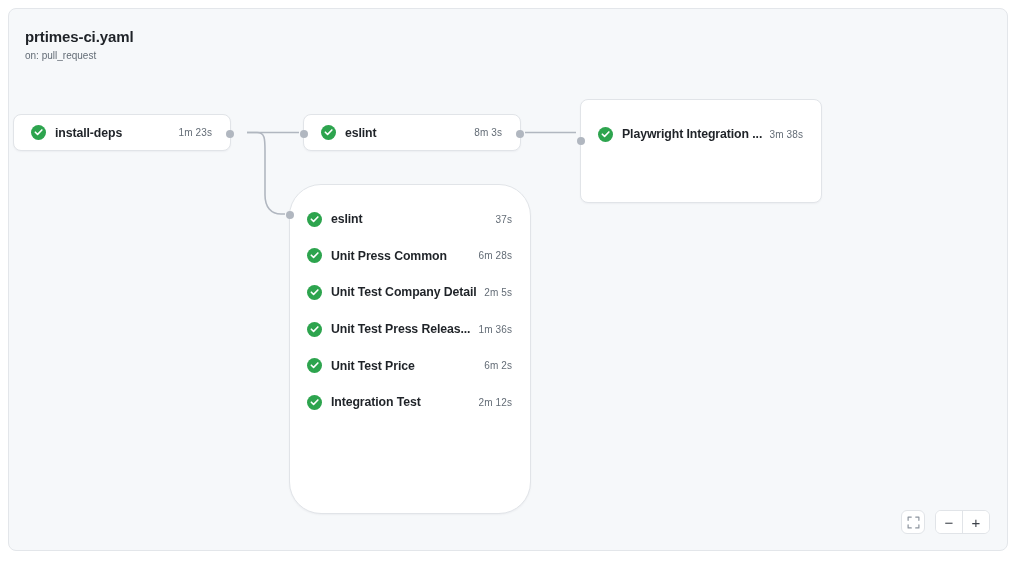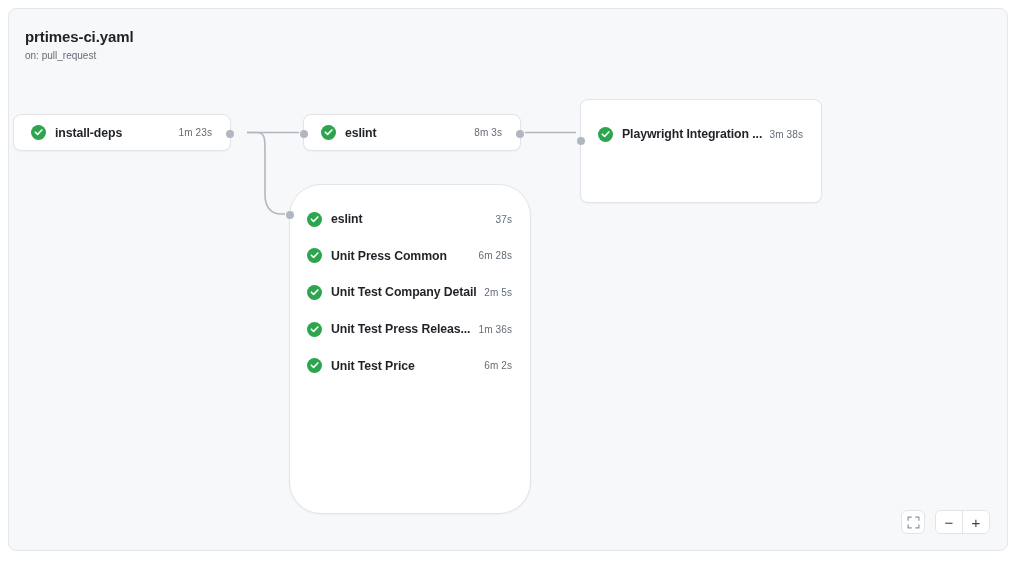--- a/index.html
+++ b/index.html
@@ -253,20 +253,28 @@
       <span class="job-duration">1m 36s</span>
     </div>
     <div class="job-row">
       <svg class="check-icon" viewBox="0 0 16 16">
         <circle cx="8" cy="8" r="8" fill="#2da44e"></circle>
         <path d="M11.6 5.3 L7 10 L4.6 7.7" fill="none" stroke="#ffffff" stroke-width="1.7" stroke-linecap="round" stroke-linejoin="round"></path>
       </svg>
       <span class="job-name">Unit Test Price</span>
       <span class="job-duration">6m 2s</span>
     </div>
+    <div class="job-row">
+      <svg class="check-icon" viewBox="0 0 16 16">
+        <circle cx="8" cy="8" r="8" fill="#2da44e"></circle>
+        <path d="M11.6 5.3 L7 10 L4.6 7.7" fill="none" stroke="#ffffff" stroke-width="1.7" stroke-linecap="round" stroke-linejoin="round"></path>
+      </svg>
+      <span class="job-name">Integration Test</span>
+      <span class="job-duration">2m 12s</span>
+    </div>
     <div class="handle" style="left:-4px; top:26px;"></div>
   </div>
 
   <div class="controls">
     <div class="ctrl-btn">
       <svg width="13" height="13" viewBox="0 0 14 14">
         <path d="M1.2 4.6 L1.2 1.2 L4.6 1.2 M9.4 1.2 L12.8 1.2 L12.8 4.6 M12.8 9.4 L12.8 12.8 L9.4 12.8 M4.6 12.8 L1.2 12.8 L1.2 9.4" fill="none" stroke="#8c949e" stroke-width="1.3" stroke-linecap="round" stroke-linejoin="round"></path>
       </svg>
     </div>
     <div class="zoom-group">

